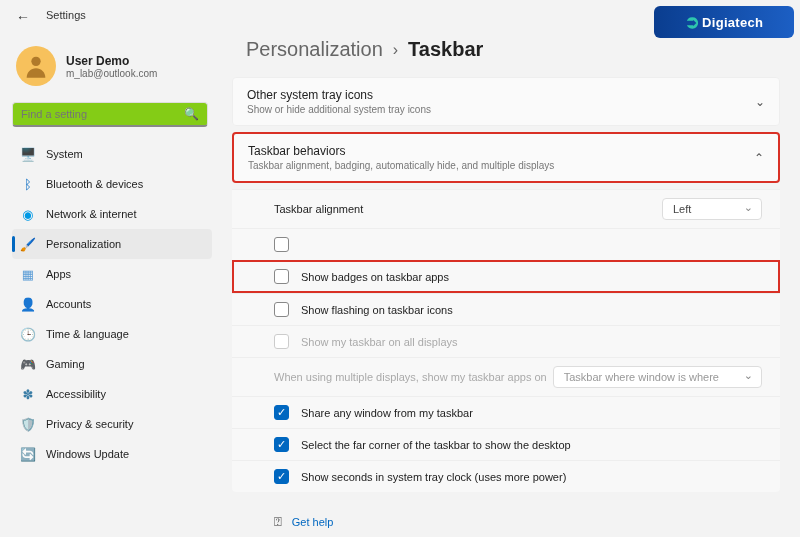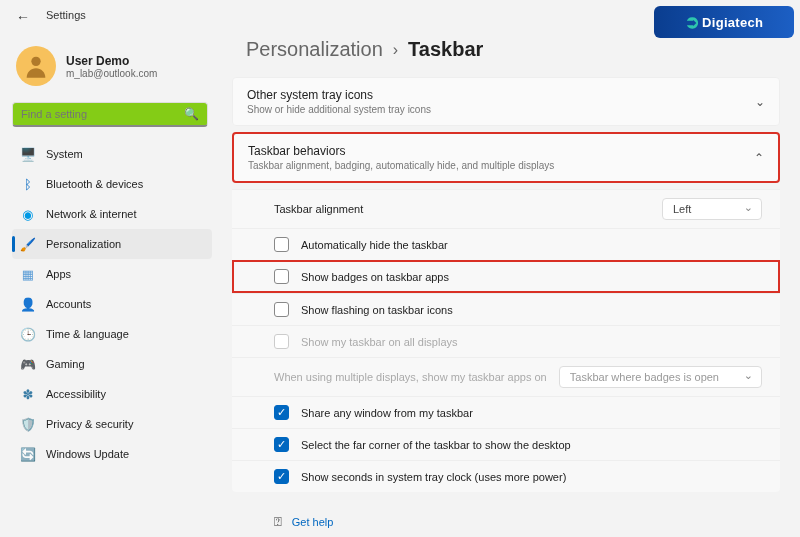--- a/index.html
+++ b/index.html
@@ -174,38 +174,37 @@
       <span class="chev">⌃</span>
     </div>
 
     <div class="expanded">
       <div class="row">
         <span class="label">Taskbar alignment</span>
         <div class="sel"><span>Left</span></div>
       </div>
       <div class="row">
         <div class="cb"></div>
-        <span class="label">Automatically hide the taskbar</span>
       </div>
       <div class="row highlight">
         <div class="cb"></div>
         <span class="label">Show badges on taskbar apps</span>
       </div>
       <div class="row">
         <div class="cb"></div>
         <span class="label">Show flashing on taskbar icons</span>
       </div>
       <div class="row disabled">
         <div class="cb disabled"></div>
         <span class="label">Show my taskbar on all displays</span>
       </div>
       <div class="row disabled">
         <span>When using multiple displays, show my taskbar apps on</span>
         <span class="spacer"></span>
-        <div class="sel wide"><span>Taskbar where badges is open</span></div>
+        <div class="sel wide"><span>Taskbar where window is where</span></div>
       </div>
       <div class="row">
         <div class="cb checked"></div>
         <span class="label">Share any window from my taskbar</span>
       </div>
       <div class="row">
         <div class="cb checked"></div>
         <span class="label">Select the far corner of the taskbar to show the desktop</span>
       </div>
       <div class="row">

